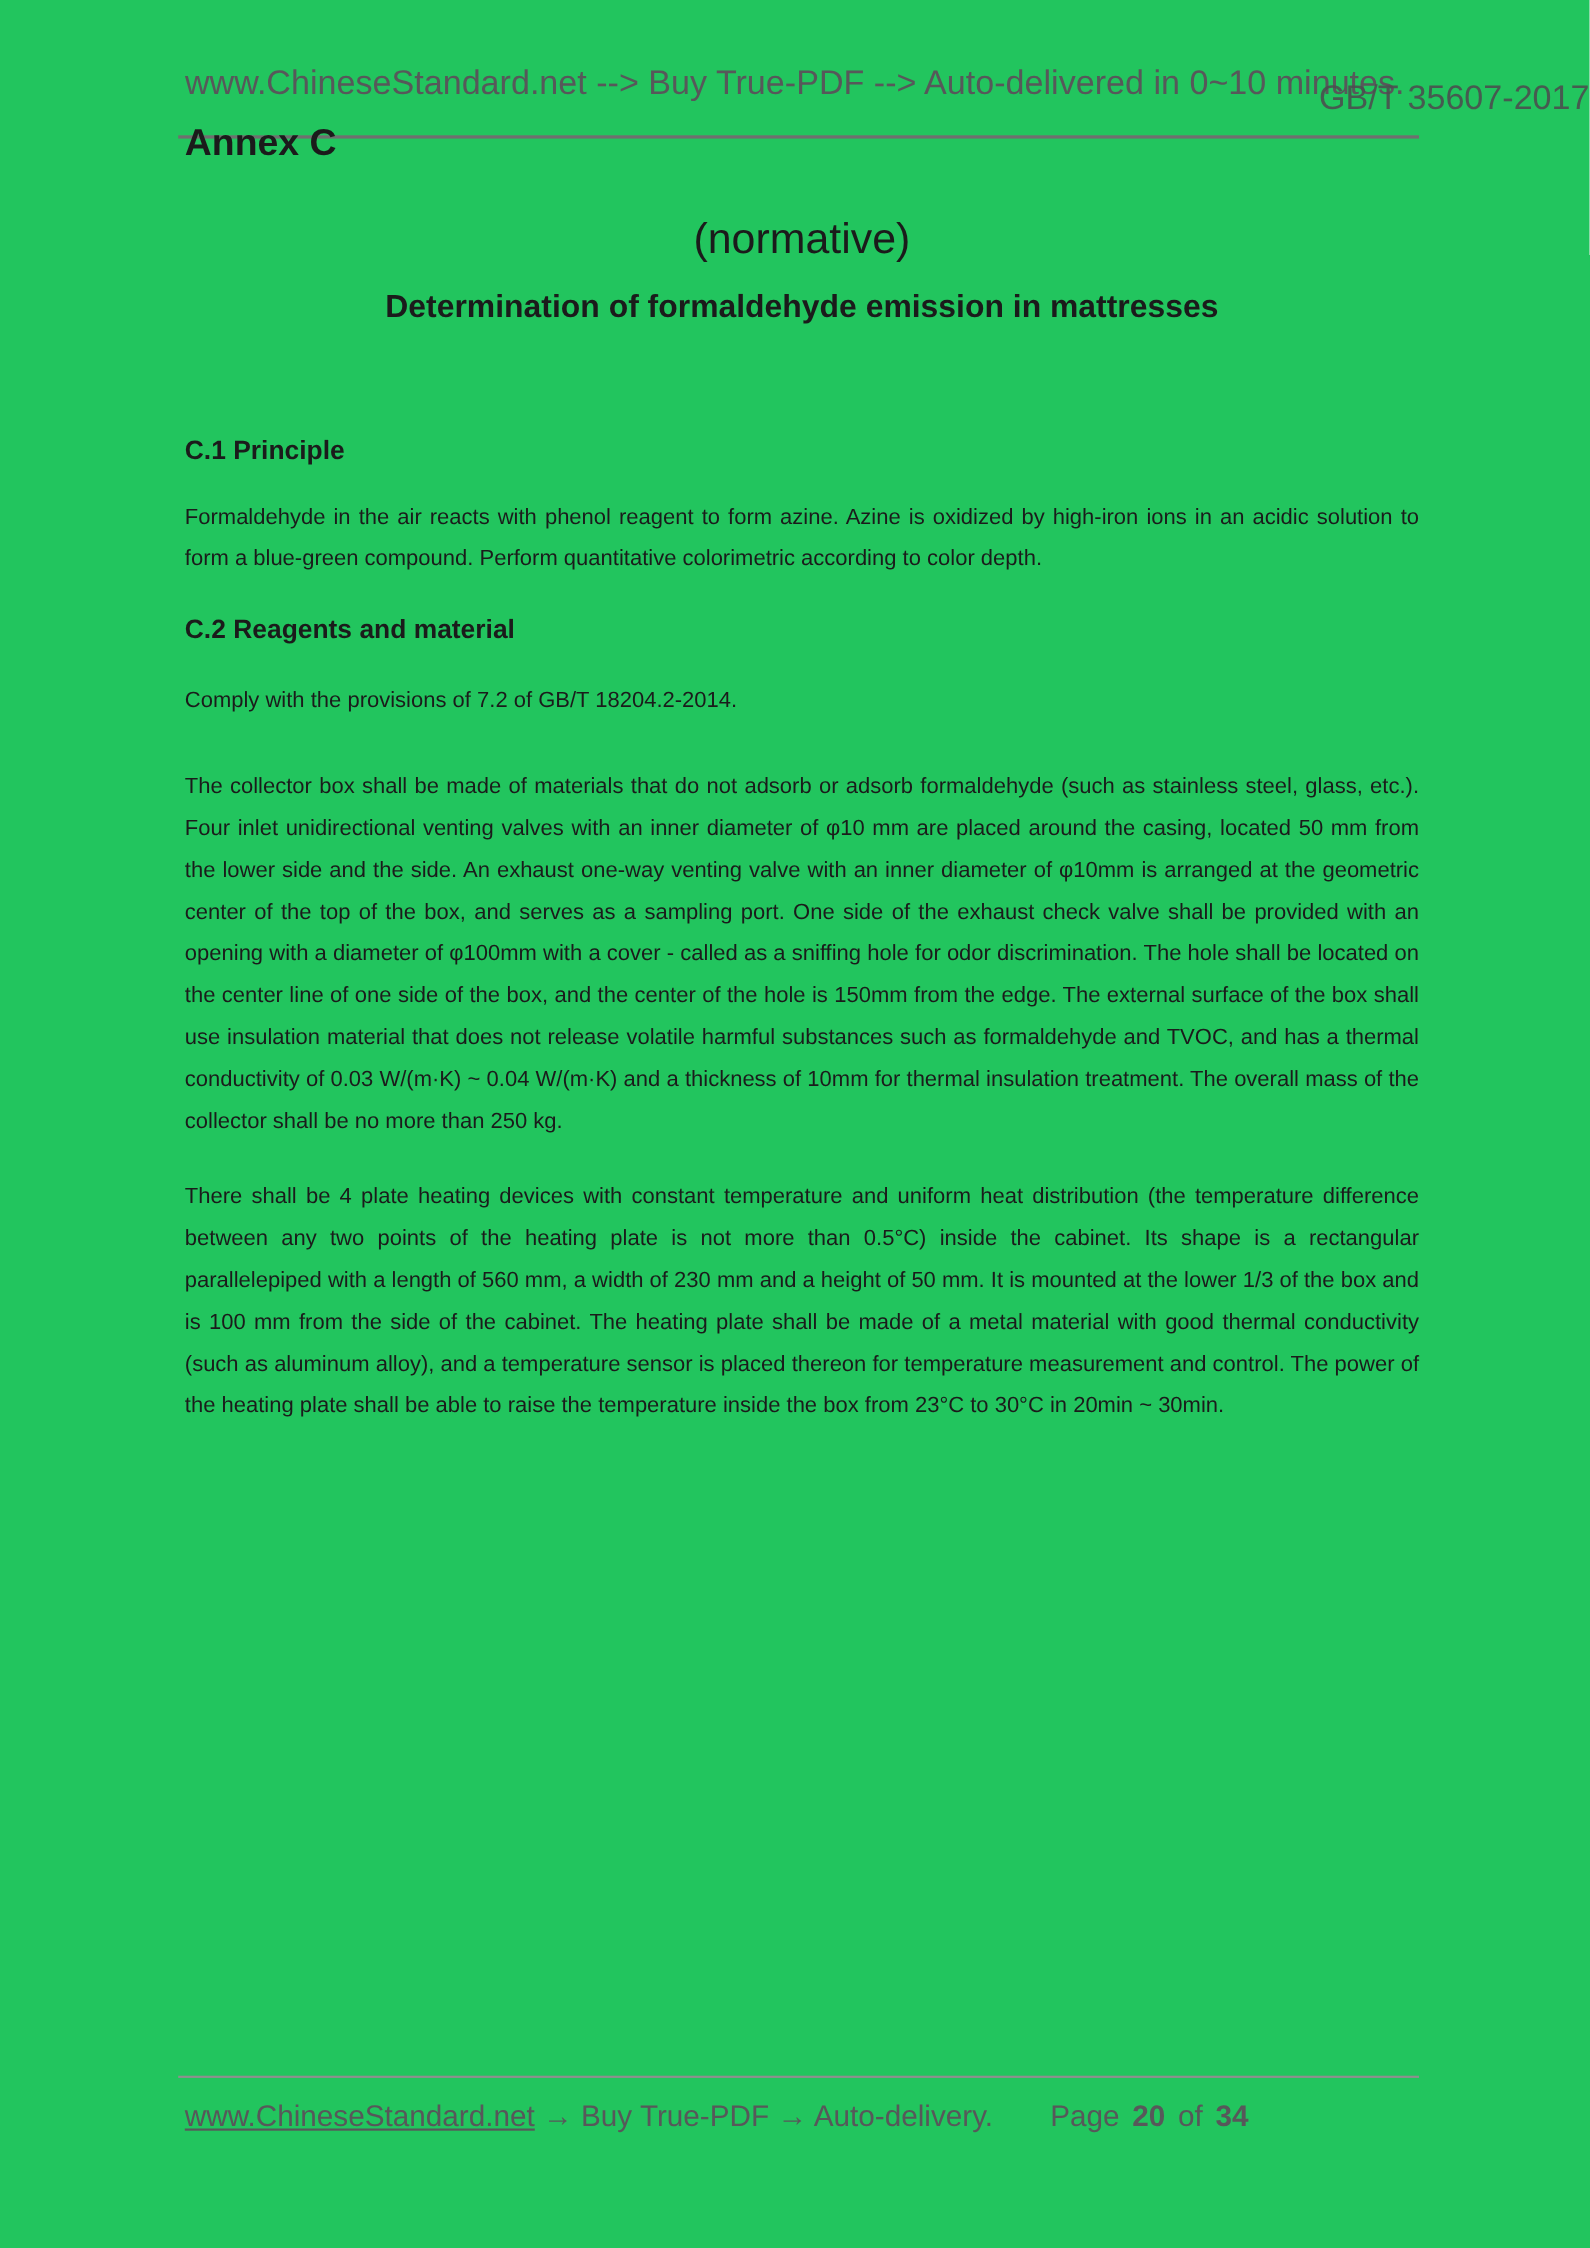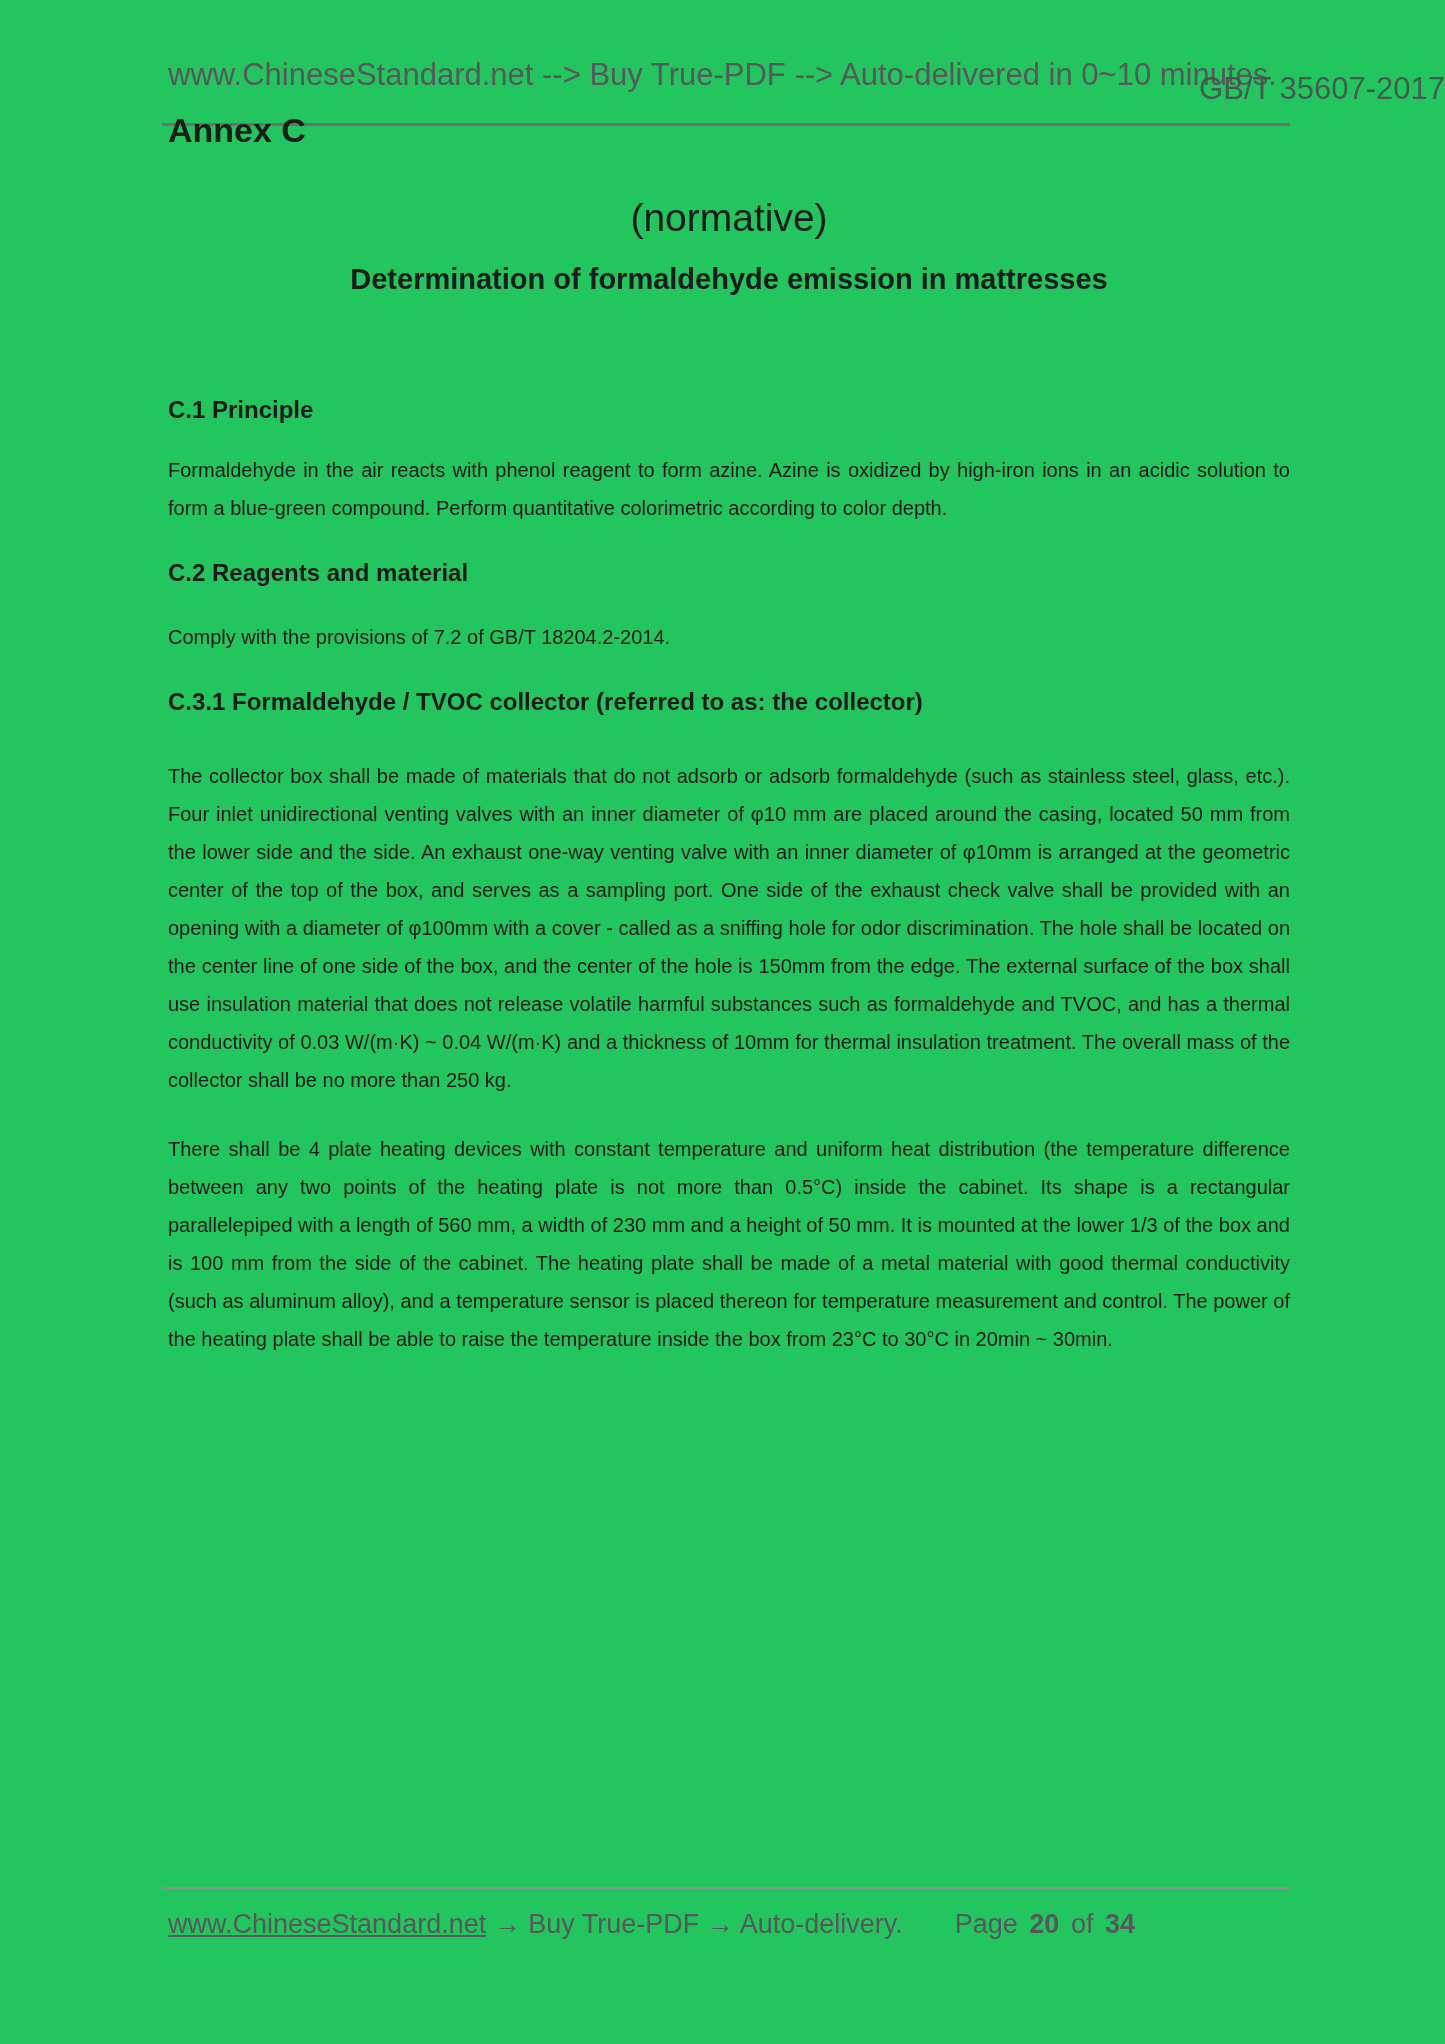--- a/index.html
+++ b/index.html
@@ -131,21 +131,20 @@
 
     <div class="sec-heading h-c1">C.1 Principle</div>
 
     <div class="para p-principle">Formaldehyde in the air reacts with phenol reagent to form azine. Azine is oxidized by high-iron ions in an acidic solution to form a blue-green compound. Perform quantitative colorimetric according to color depth.</div>
 
     <div class="sec-heading h-c2">C.2 Reagents and material</div>
 
     <div class="para p-reagents">Comply with the provisions of 7.2 of GB/T 18204.2-2014.</div>
 
 
-    <div class="sec-heading h-c31">C.3.1 Formaldehyde / TVOC collector (referred to as: the collector)</div>
 
     <div class="para p-collector">The collector box shall be made of materials that do not adsorb or adsorb formaldehyde (such as stainless steel, glass, etc.). Four inlet unidirectional venting valves with an inner diameter of φ10 mm are placed around the casing, located 50 mm from the lower side and the side. An exhaust one-way venting valve with an inner diameter of φ10mm is arranged at the geometric center of the top of the box, and serves as a sampling port. One side of the exhaust check valve shall be provided with an opening with a diameter of φ100mm with a cover - called as a sniffing hole for odor discrimination. The hole shall be located on the center line of one side of the box, and the center of the hole is 150mm from the edge. The external surface of the box shall use insulation material that does not release volatile harmful substances such as formaldehyde and TVOC, and has a thermal conductivity of 0.03 W/(m·K) ~ 0.04 W/(m·K) and a thickness of 10mm for thermal insulation treatment. The overall mass of the collector shall be no more than 250 kg.</div>
 
     <div class="para p-heating">There shall be 4 plate heating devices with constant temperature and uniform heat distribution (the temperature difference between any two points of the heating plate is not more than 0.5°C) inside the cabinet. Its shape is a rectangular parallelepiped with a length of 560 mm, a width of 230 mm and a height of 50 mm. It is mounted at the lower 1/3 of the box and is 100 mm from the side of the cabinet. The heating plate shall be made of a metal material with good thermal conductivity (such as aluminum alloy), and a temperature sensor is placed thereon for temperature measurement and control. The power of the heating plate shall be able to raise the temperature inside the box from 23°C to 30°C in 20min ~ 30min.</div>
 
   </div>
 
   <div class="rule-bottom"></div>
 
   <div class="footer-row">

